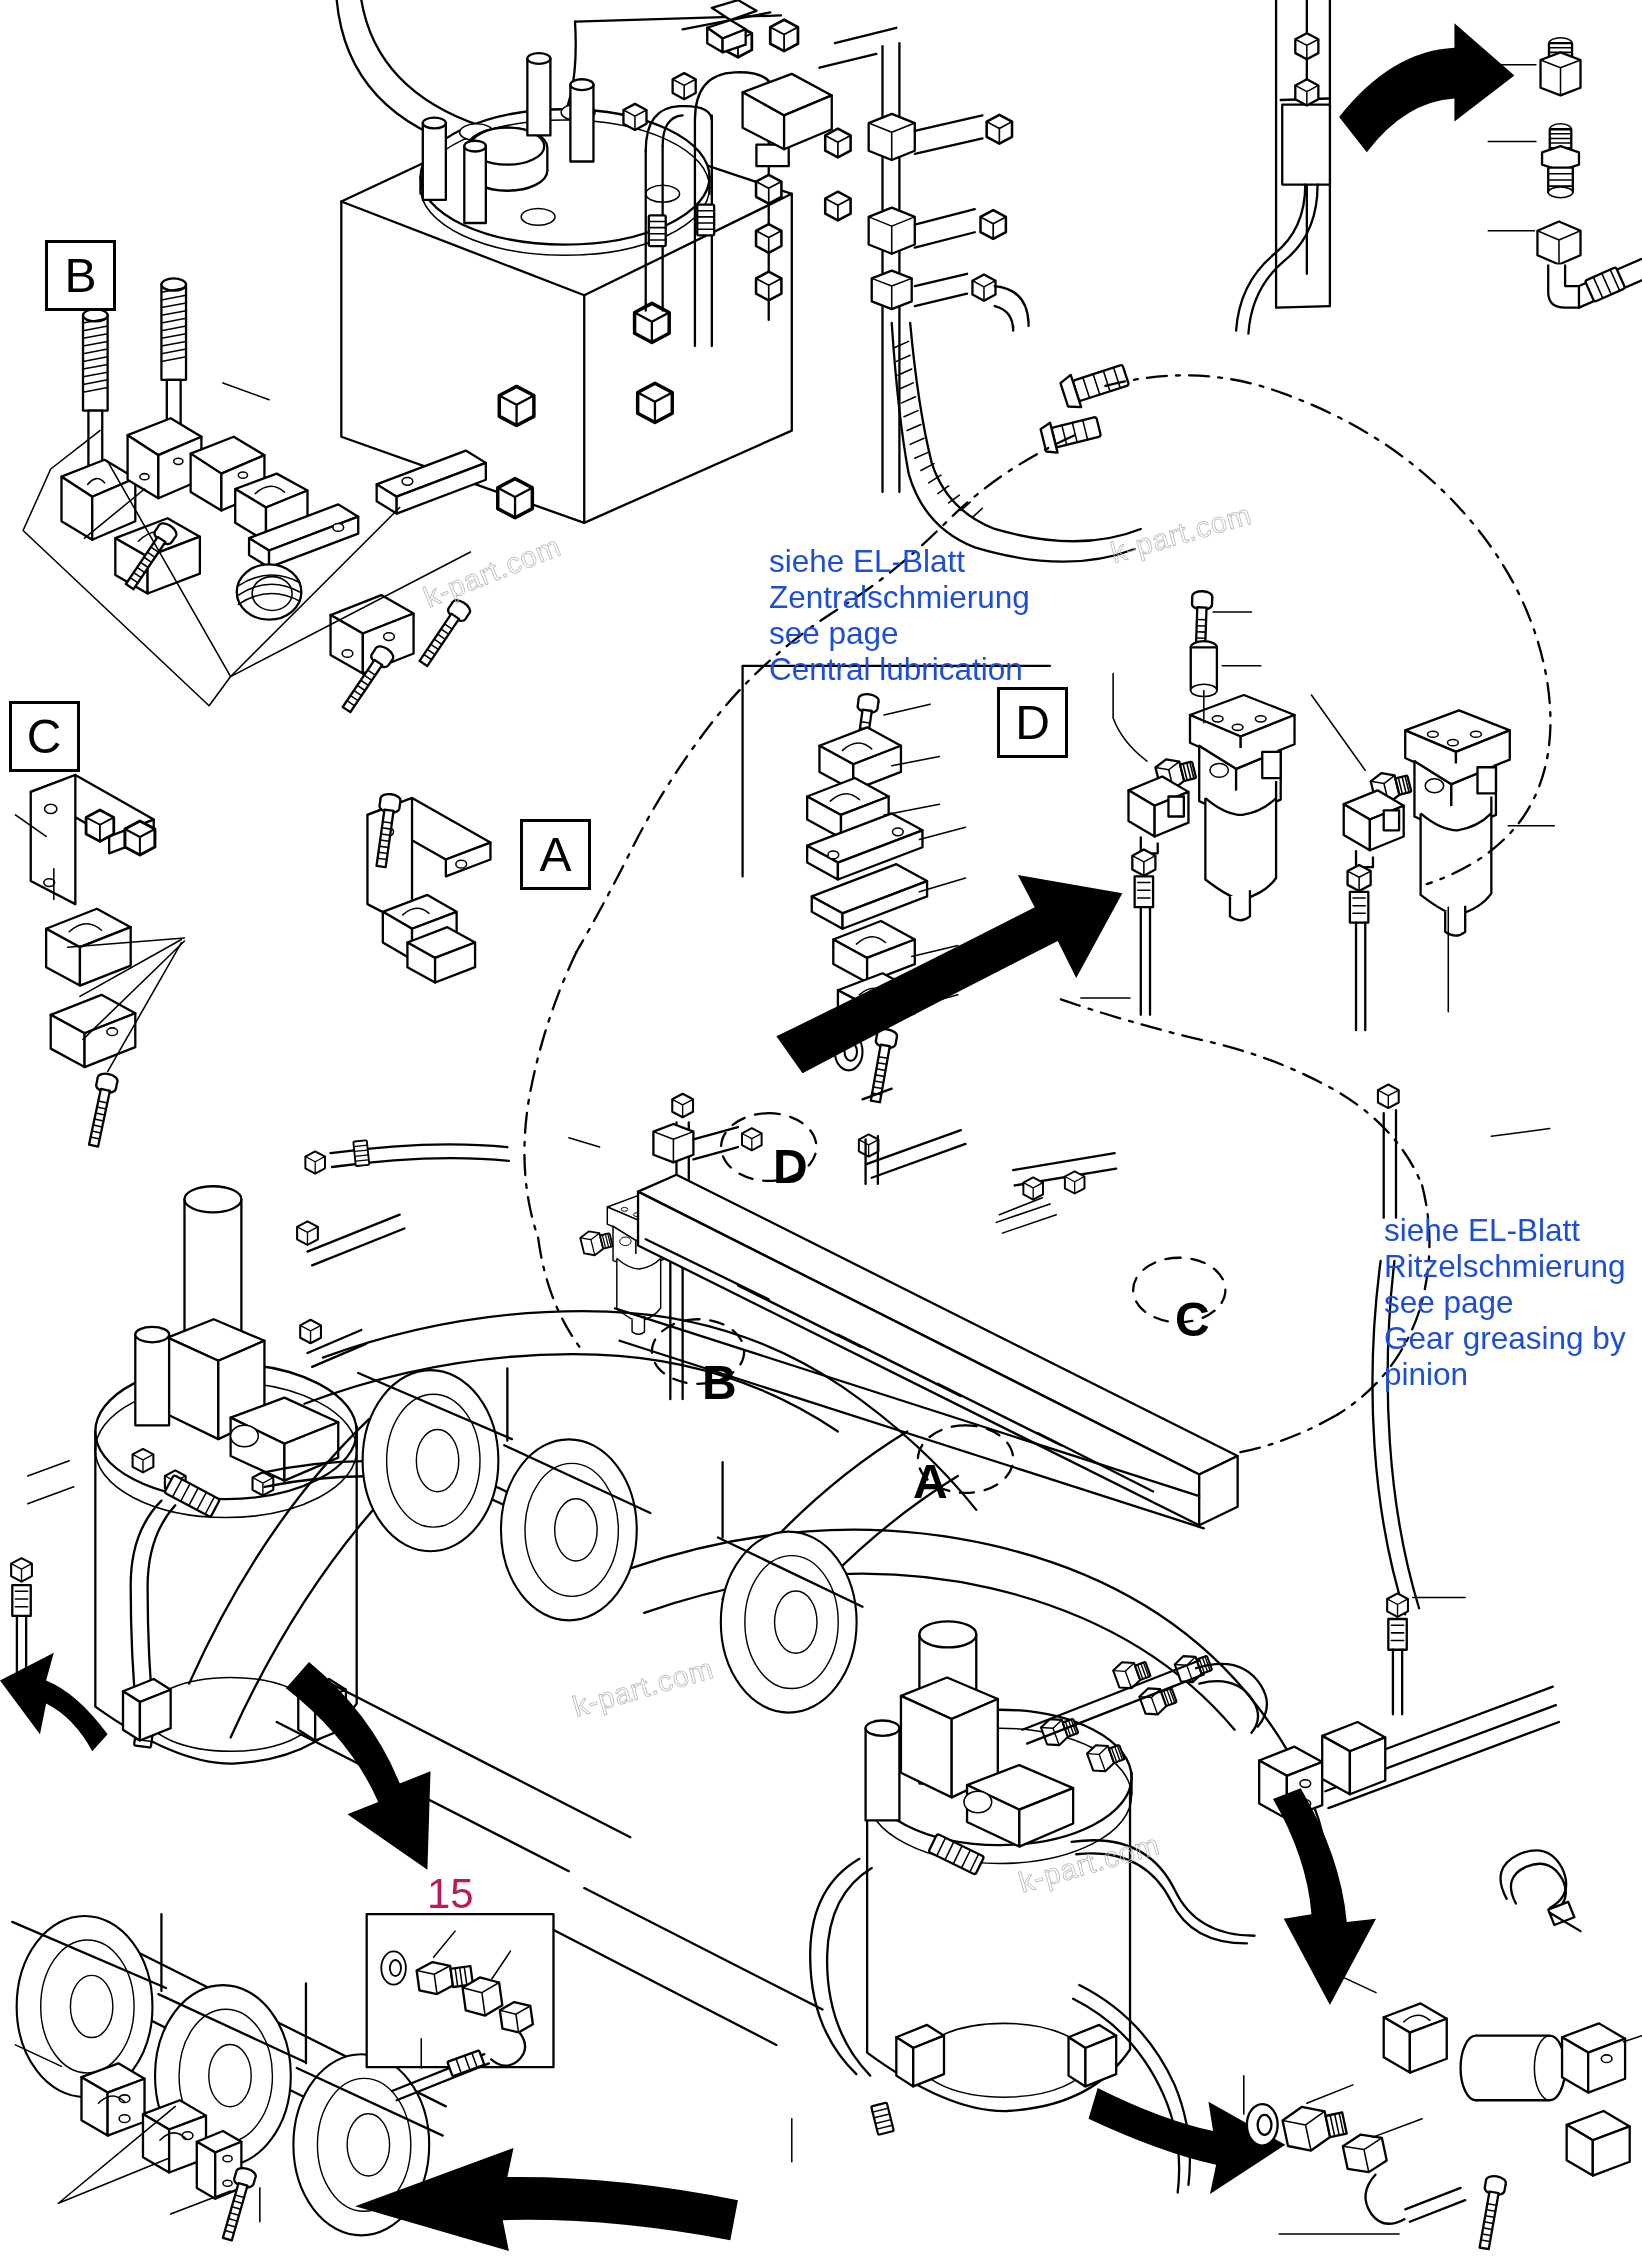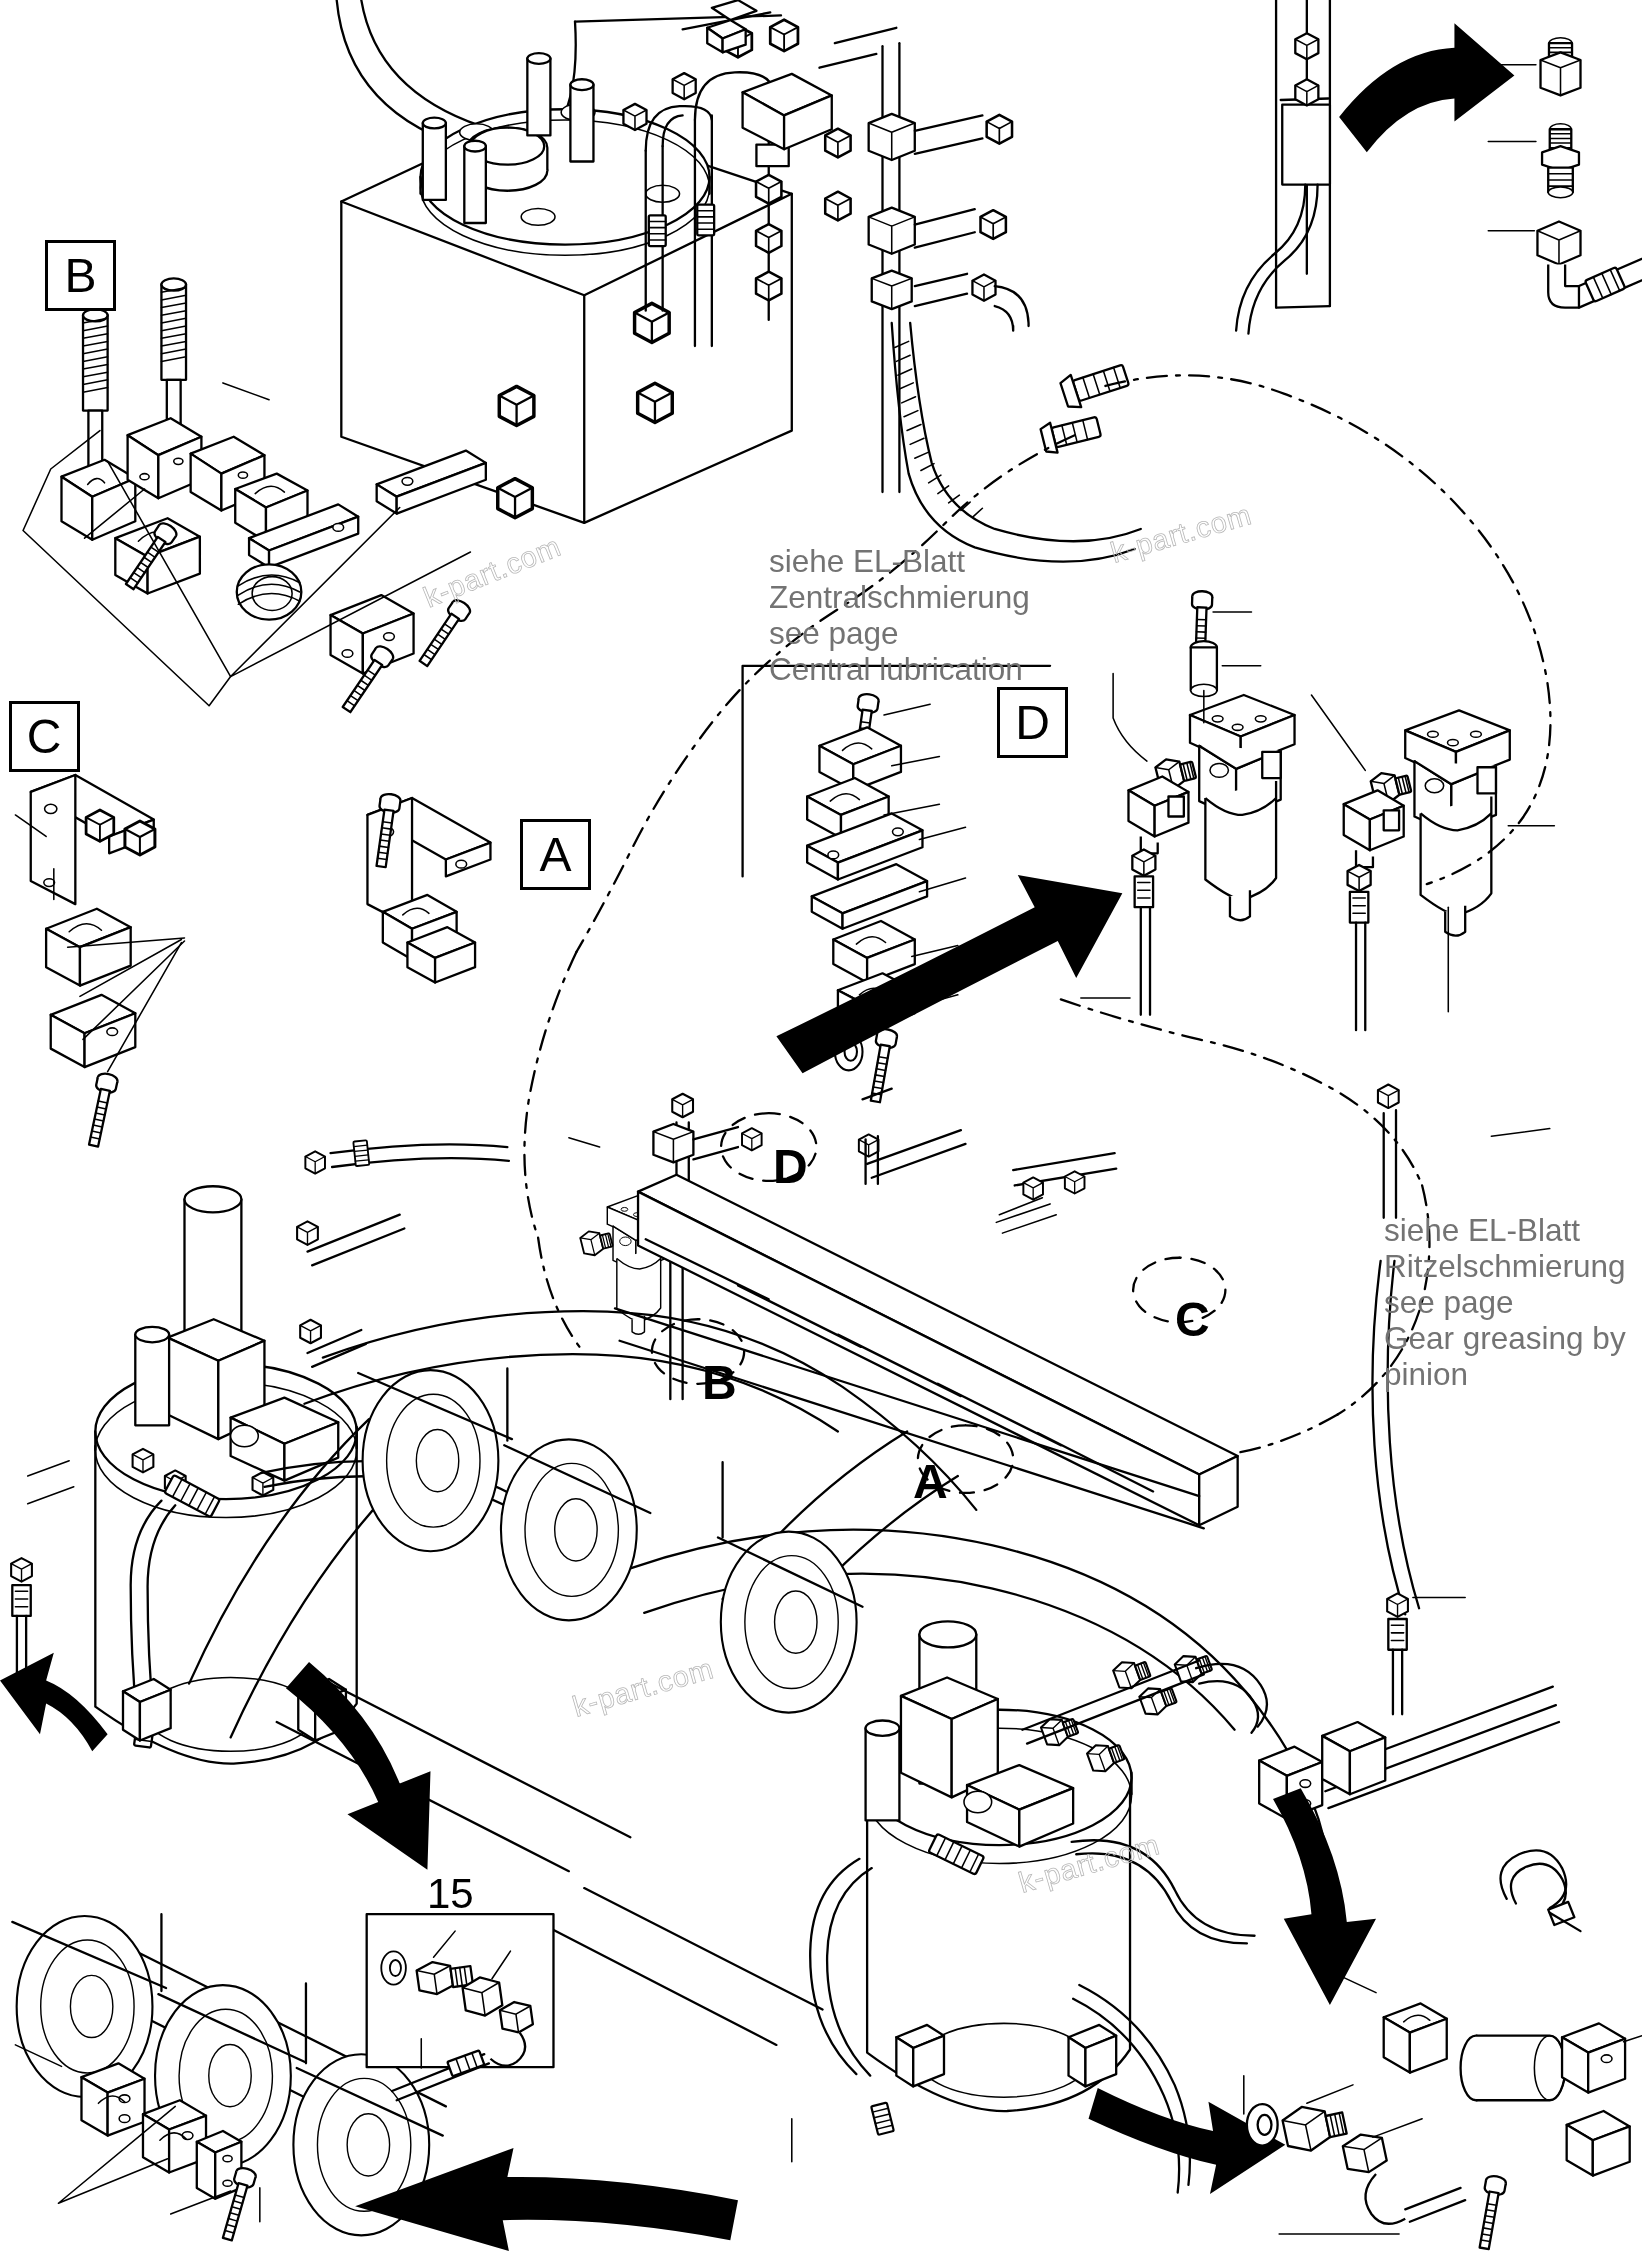--- a/index.html
+++ b/index.html
@@ -44,30 +44,30 @@
     color: #000;
     font-weight: 600;
     font-family: "Liberation Sans", sans-serif;
     white-space: nowrap;
   }
   
   .annotation {
     position: absolute;
     font-size: 31.5px;
     line-height: 1.14;
-    color: #737373;
+    color: #1d4ed8;
     font-family: "Liberation Sans", sans-serif;
     white-space: pre;
   }
   
   .inset-number {
     position: absolute;
     font-size: 42px;
     line-height: 1;
-    color: #000000;
+    color: #be185d;
     font-family: "Liberation Sans", sans-serif;
   }
   
   .watermark {
     position: absolute;
     font-size: 29px;
     color: transparent;
     -webkit-text-stroke: 0.8px #b8b8b8;
     letter-spacing: 0.8px;
     font-family: "Liberation Sans", sans-serif;

